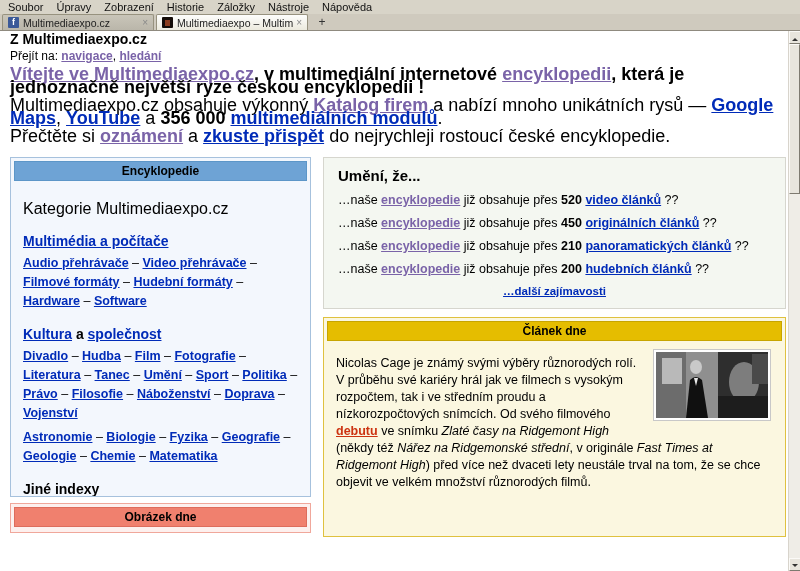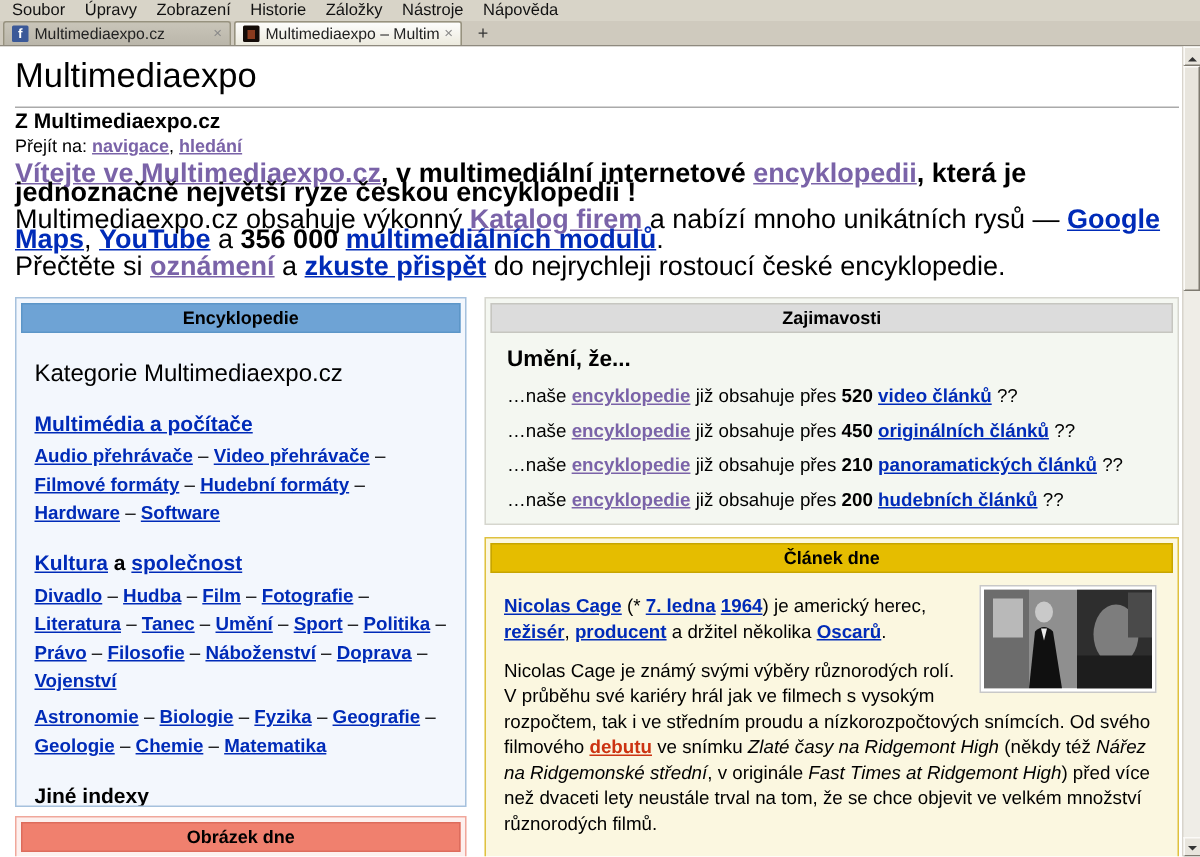--- a/index.html
+++ b/index.html
@@ -99,21 +99,20 @@
     <div class="tab active">
       <span class="favicon site"></span>
       <span class="tab-title">Multimediaexpo – Multimediaexpo.cz</span>
       <span class="tab-close">×</span>
     </div>
     <div class="newtab">+</div>
   </div>
 </div>
 
 <div class="content">
-  <h1 class="page-title">Multimediaexpo</h1>
   <div class="subtitle">Z Multimediaexpo.cz</div>
   <div class="jump"><span>Přejít na: </span><a href="#" class="lnk visited">navigace</a><span>, </span><a href="#" class="lnk visited">hledání</a></div>
 
   <div class="intro">
     <p><a href="#" class="lnk visited b">Vítejte ve Multimediaexpo.cz</a><span class="b">, v multimediální internetové </span><a href="#" class="lnk visited b">encyklopedii</a><span class="b">, která je jednoznačně největší ryze českou encyklopedii !</span></p>
     <p><span>Multimediaexpo.cz obsahuje výkonný </span><a href="#" class="lnk visited b">Katalog firem</a><span> a nabízí mnoho unikátních rysů — </span><a href="#" class="lnk b">Google Maps</a><span>, </span><a href="#" class="lnk b">YouTube</a><span> a </span><span class="b">356 000</span><span> </span><a href="#" class="lnk b">multimediálních modulů</a><span>.</span></p>
     <p><span>Přečtěte si </span><a href="#" class="lnk visited">oznámení</a><span> a </span><a href="#" class="lnk">zkuste přispět</a><span> do nejrychleji rostoucí české encyklopedie.</span></p>
   </div>
 
   <div class="columns">
@@ -137,21 +136,20 @@
         </div>
       </div>
 
       <div class="panel obrazek">
         <div class="panel-header">Obrázek dne</div>
       </div>
     </div>
 
     <div class="col-right">
       <div class="panel zaj">
-        <div class="panel-header">Zajimavosti</div>
         <div class="zaj-body">
           <div class="zaj-title">Umění, že...</div>
           <div class="fact"><span>…naše </span><a href="#" class="lnk visited">encyklopedie</a><span> již obsahuje přes </span><span class="b">520</span><span> </span><a href="#" class="lnk b">video článků</a><span> ??</span></div>
           <div class="fact"><span>…naše </span><a href="#" class="lnk visited">encyklopedie</a><span> již obsahuje přes </span><span class="b">450</span><span> </span><a href="#" class="lnk b">originálních článků</a><span> ??</span></div>
           <div class="fact"><span>…naše </span><a href="#" class="lnk visited">encyklopedie</a><span> již obsahuje přes </span><span class="b">210</span><span> </span><a href="#" class="lnk b">panoramatických článků</a><span> ??</span></div>
           <div class="fact"><span>…naše </span><a href="#" class="lnk visited">encyklopedie</a><span> již obsahuje přes </span><span class="b">200</span><span> </span><a href="#" class="lnk b">hudebních článků</a><span> ??</span></div>
           <div class="more-link">
             <a href="#" class="lnk">…další zajímavosti</a>
           </div>
         </div>
@@ -167,21 +165,20 @@
               <rect x="6" y="6" width="20" height="26" fill="#b9b9b9"></rect>
               <rect x="62" y="0" width="50" height="66" fill="#2e2e2e"></rect>
               <ellipse cx="88" cy="30" rx="15" ry="20" fill="#7d7d7d"></ellipse>
               <rect x="62" y="44" width="50" height="22" fill="#1d1d1d"></rect>
               <ellipse cx="40" cy="15" rx="6" ry="7" fill="#c9c9c9"></ellipse>
               <path d="M30 66 L34 28 Q40 22 46 28 L52 66 Z" fill="#101010"></path>
               <path d="M38 26 L40 34 L42 26 Z" fill="#e8e8e8"></path>
               <rect x="96" y="2" width="16" height="30" fill="#4a4a4a"></rect>
             </svg>
           </span>
-          <p><a href="#" class="lnk b">Nicolas Cage</a><span> (* </span><a href="#" class="lnk">7. ledna</a><span> </span><a href="#" class="lnk">1964</a><span>) je americký herec, </span><a href="#" class="lnk">režisér</a><span>, </span><a href="#" class="lnk">producent</a><span> a držitel několika </span><a href="#" class="lnk">Oscarů</a><span>.</span></p>
           <p><span>Nicolas Cage je známý svými výběry různorodých rolí. V průběhu své kariéry hrál jak ve filmech s vysokým rozpočtem, tak i ve středním proudu a nízkorozpočtových snímcích. Od svého filmového </span><a href="#" class="lnk redlink">debutu</a><span> ve snímku </span><span class="i">Zlaté časy na Ridgemont High</span><span> (někdy též </span><span class="i">Nářez na Ridgemonské střední</span><span>, v originále </span><span class="i">Fast Times at Ridgemont High</span><span>) před více než dvaceti lety neustále trval na tom, že se chce objevit ve velkém množství různorodých filmů.</span></p>
 
         </div>
       </div>
     </div>
   </div>
 </div>
 
 <div class="scrollbar">
   <div class="sb-btn up"></div>

